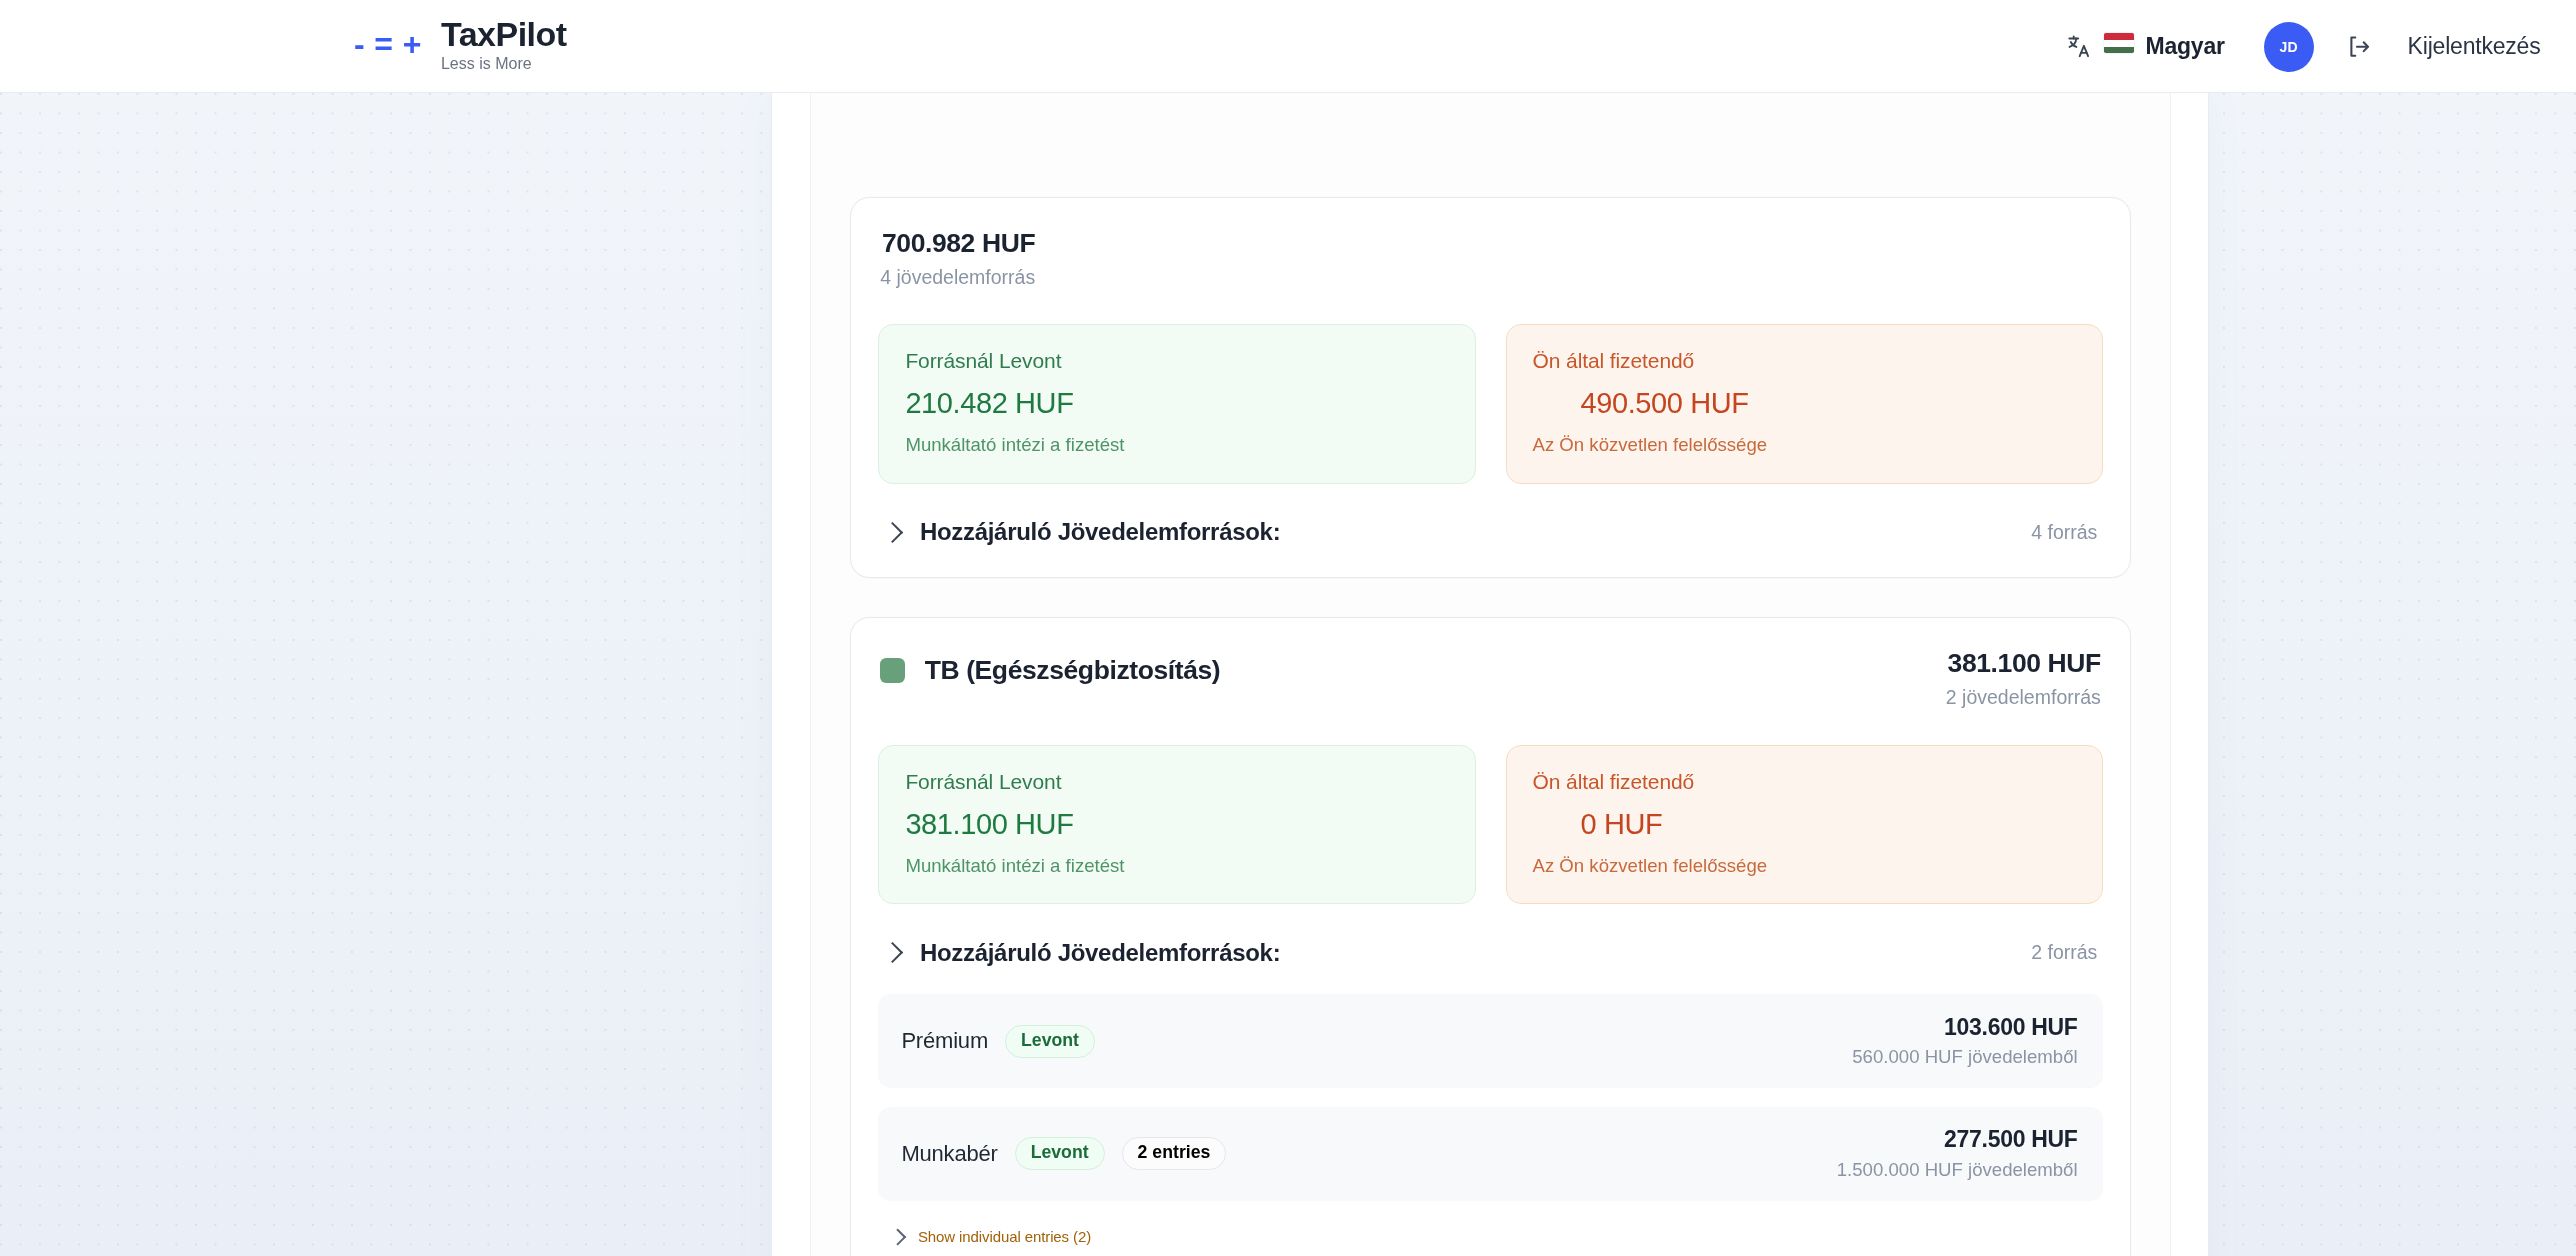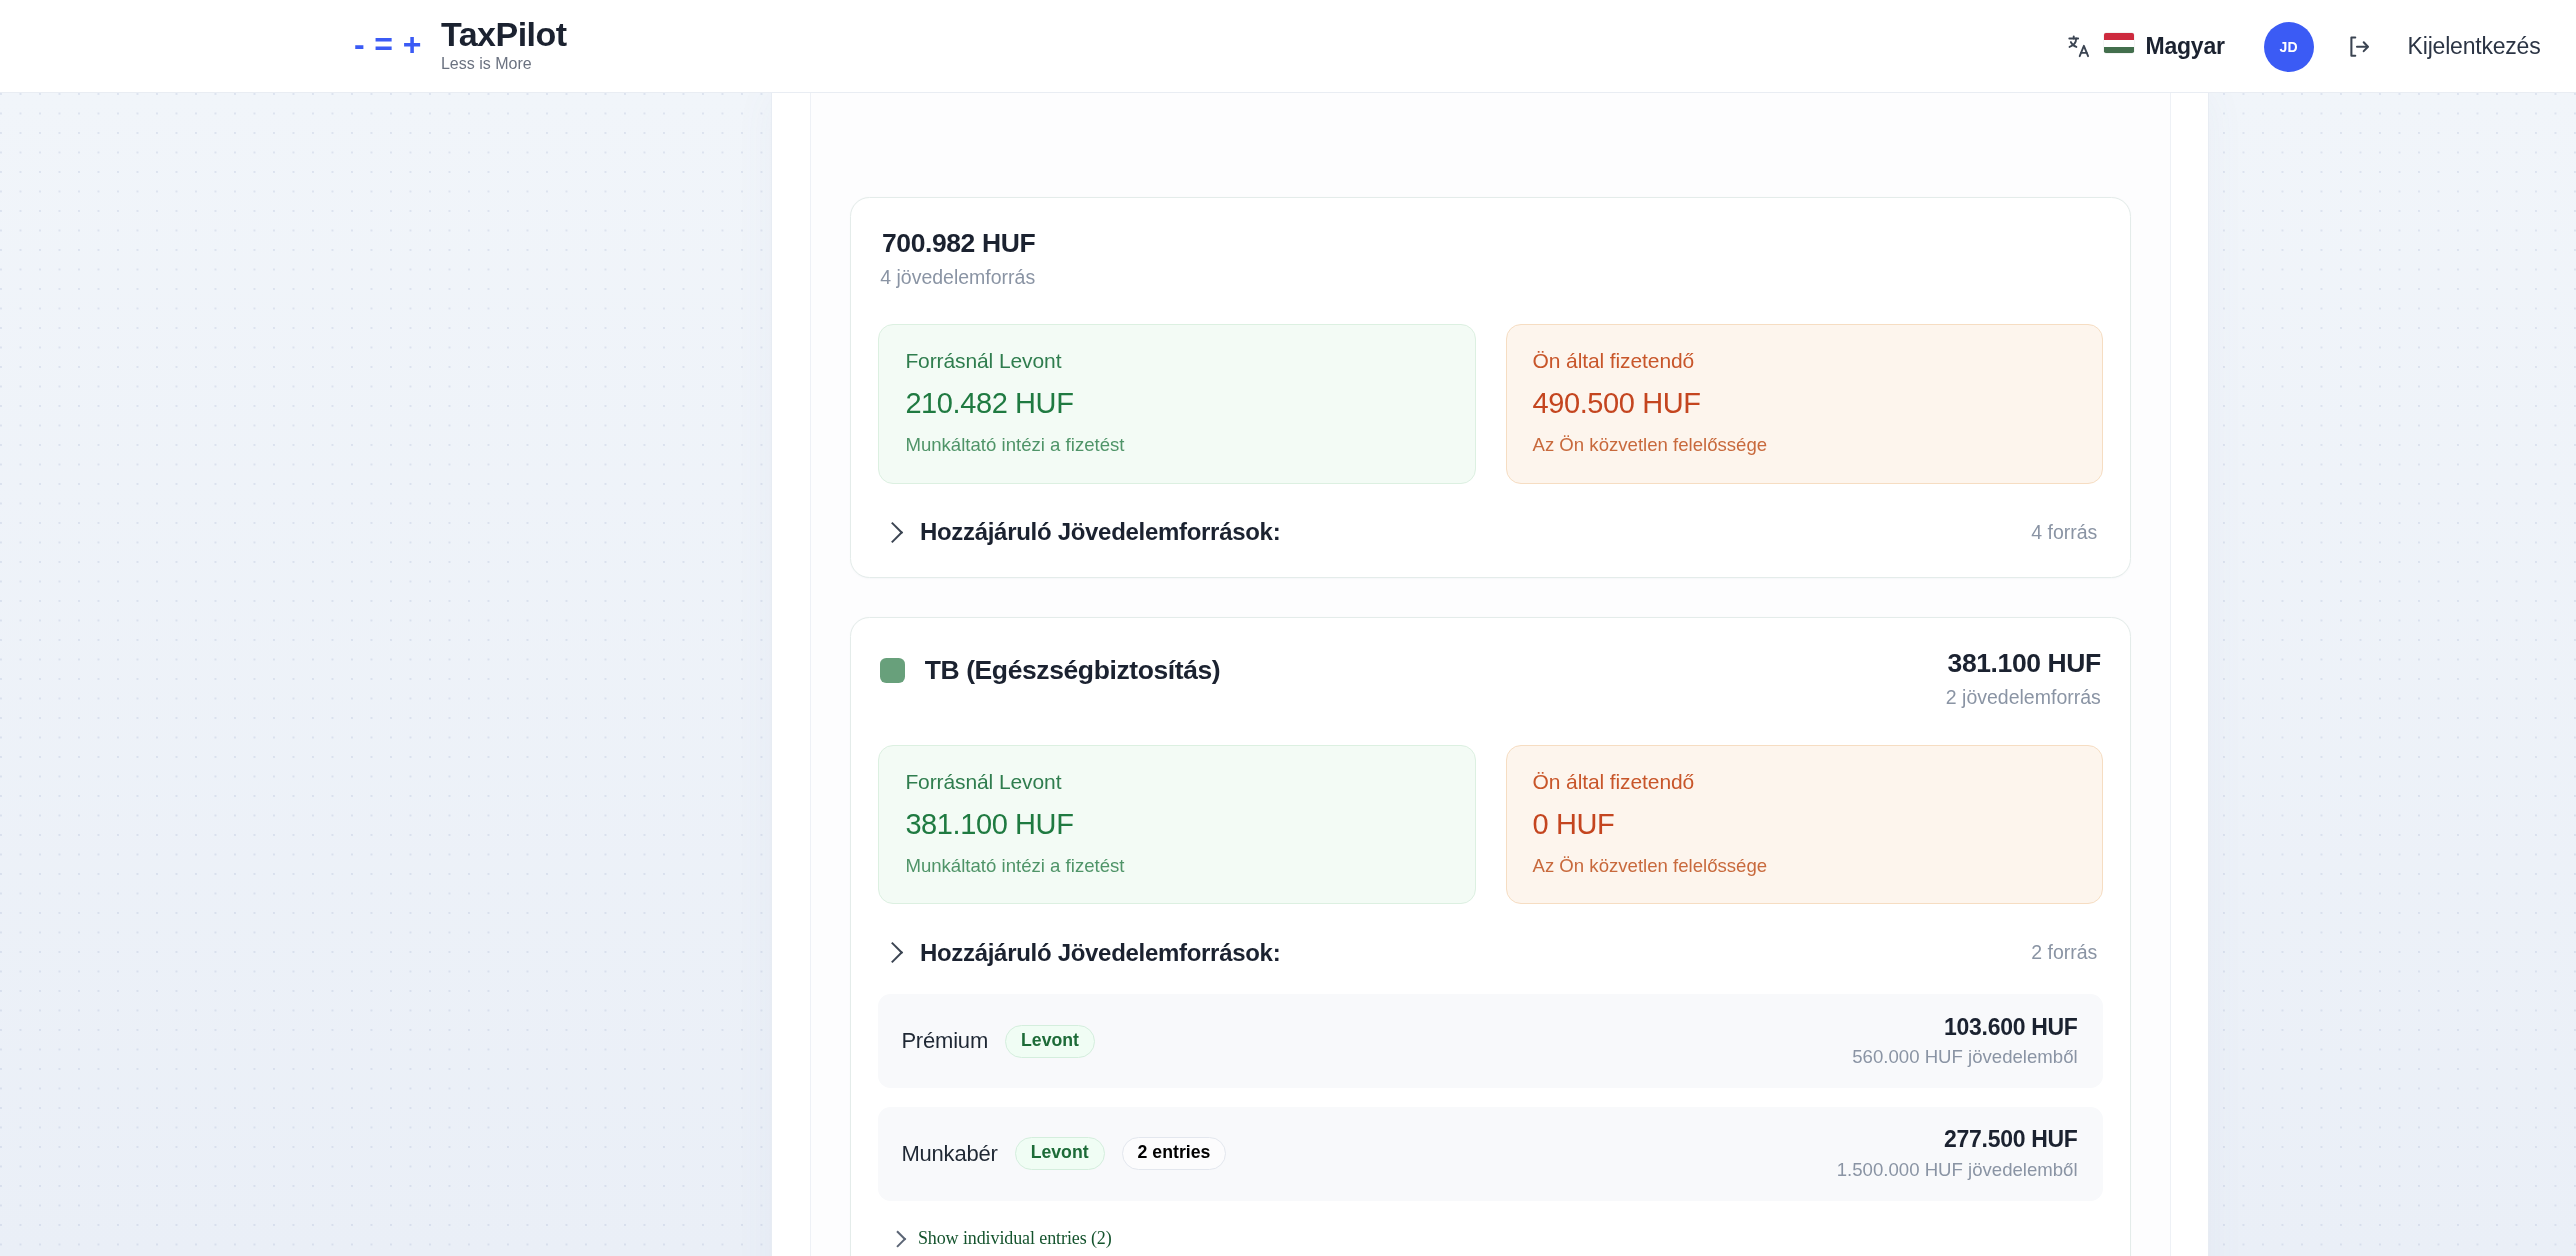--- a/index.html
+++ b/index.html
@@ -247,21 +247,21 @@
     letter-spacing: -0.4px;
   }
   .box-note {
     font-size: 18.6px;
     margin-top: 14px;
   }
   .box-green .box-label { color: #2f7d4e; }
   .box-green .box-value { color: #1f7a41; }
   .box-green .box-note  { color: #4f9468; }
   .box-orange .box-label { color: #c8562a; }
-  .box-orange .box-value { color: #c4451f; }
+  .box-orange .box-value { color: #c4451f; margin-left: 48px; }
   .box-orange .box-note  { color: #c8693c; }
 
   
   .sources-toggle {
     display: flex;
     align-items: center;
     justify-content: space-between;
     margin-top: 31px;
     padding: 3.5px 5.3px 3.5px 3.5px;
     cursor: pointer;
@@ -354,24 +354,23 @@
     cursor: pointer;
   }
   .chev-sm {
     width: 11.5px; height: 11.5px;
     border-right: 2.3px solid #5b6575;
     border-top: 2.3px solid #5b6575;
     transform: rotate(45deg);
     display: block;
   }
   .entries-label {
-    font-size: 18px;
-    color: #14532d;
+    font-size: 15px;
+    color: #a16207;
     letter-spacing: -0.1px;
-    font-family: Liberation Serif, serif;
   }
 </style>
 </head>
 <body>
 
 <div class="app-header">
 
   <div class="brand">
     <div class="brand-mark">
       <span>-</span>

